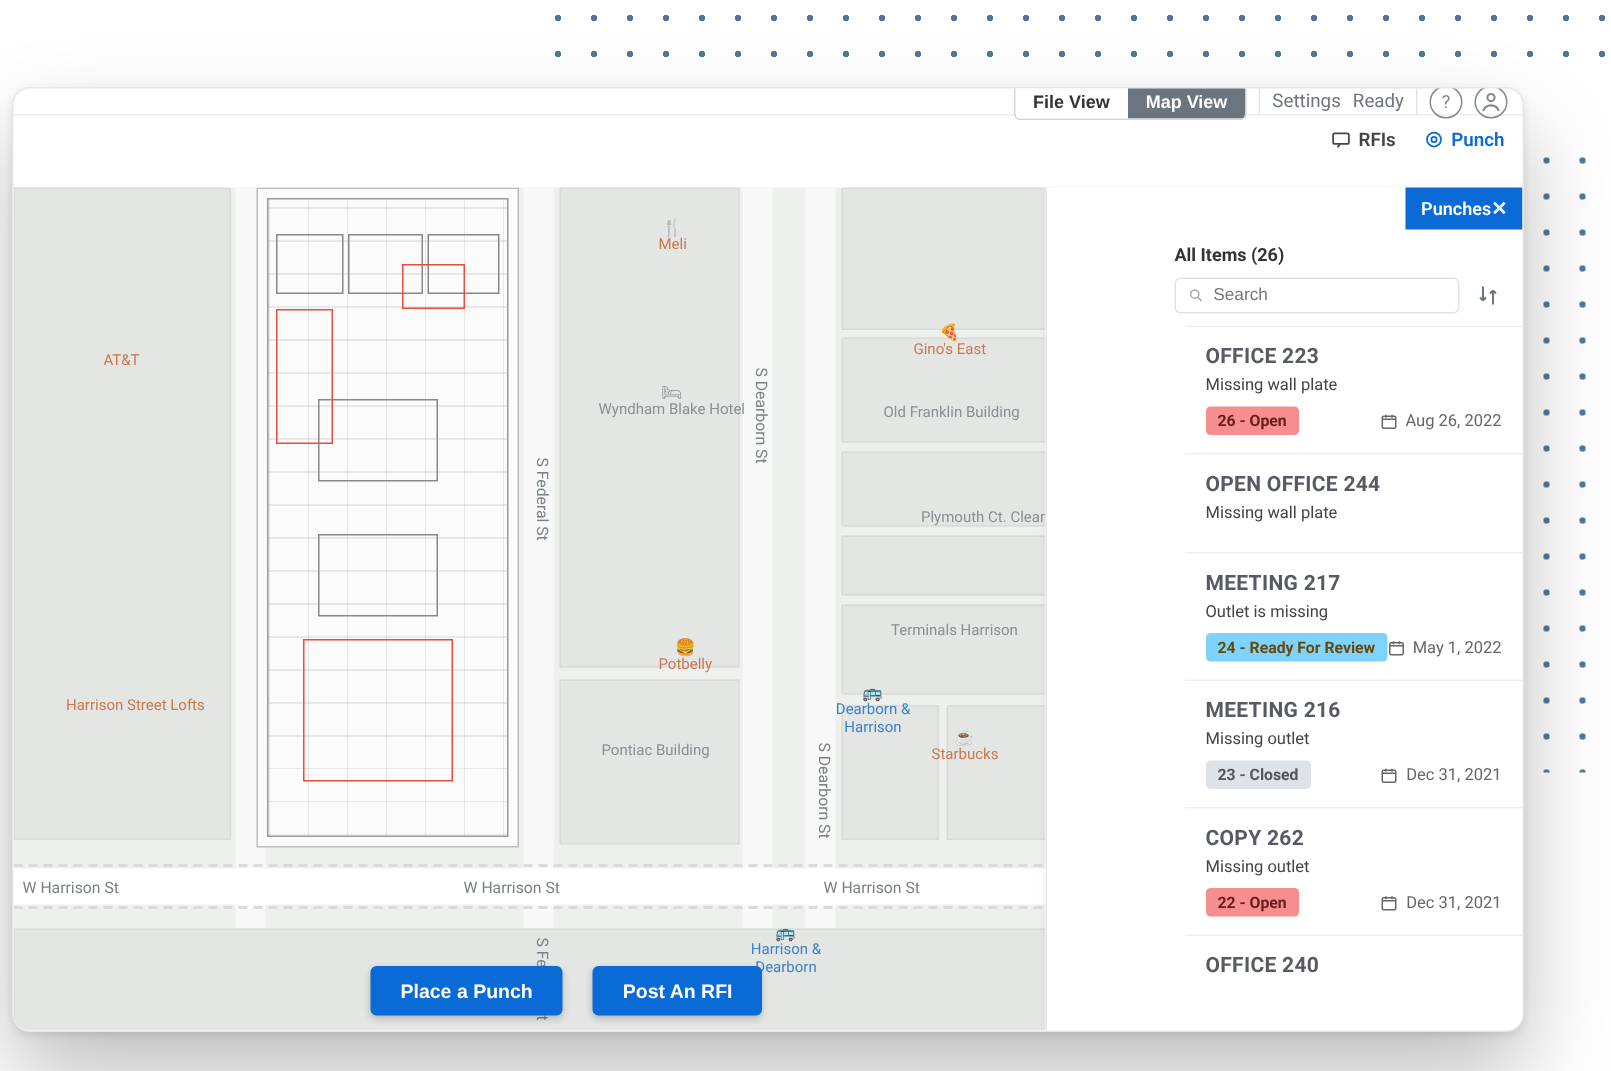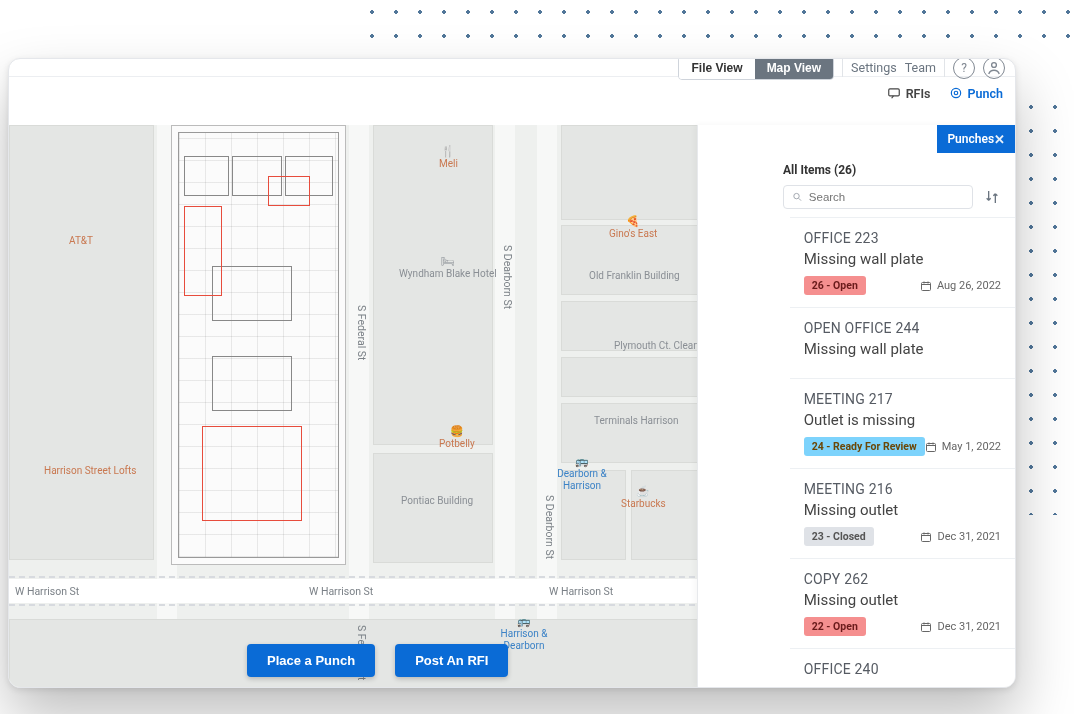--- a/index.html
+++ b/index.html
@@ -62,22 +62,22 @@
   .panel-header .x { cursor: pointer; font-size: 13px; opacity: .9; }
   .panel-sub { padding: 10px 12px 8px; }
   .panel-sub-title { font-size: 12px; font-weight: 700; color: #333; margin-bottom: 8px; }
   .search-row { display: flex; gap: 8px; align-items: center; }
   .searchbox { flex: 1; display: flex; align-items: center; gap: 6px; border: 1px solid #dfe2e7; border-radius: 4px; padding: 5px 8px; }
   .searchbox input { border: none; outline: none; font-size: 11.5px; width: 100%; color: #333; background: transparent; }
   .sortbtn { width: 22px; height: 22px; display: flex; align-items: center; justify-content: center; cursor: pointer; color: #6b7580; }
 
   .list { overflow-y: auto; flex: 1; }
   .item { padding: 12px 14px; border-top: 1px solid #edf0f3; }
-  .item-title { font-size: 14px; font-weight: 400; color: #565b63; letter-spacing: .2px; }
-  .item-desc { font-size: 15px; color: #444; margin: 4px 0 8px; }
+  .item-title { font-size: 14px; font-weight: 700; color: #565b63; letter-spacing: .2px; }
+  .item-desc { font-size: 11px; color: #444; margin: 4px 0 8px; }
   .item-row { display: flex; justify-content: space-between; align-items: center; }
   .badge { font-size: 10.5px; font-weight: 700; padding: 3px 8px; border-radius: 3px; display: inline-block; }
   .badge-open { background: #f58f8f; color: #6a1b1b; }
   .badge-review { background: #7dd3fc; color: #6b4707; }
   .badge-closed { background: #dfe2e7; color: #555; }
   .item-date { display: inline-flex; align-items: center; gap: 5px; font-size: 11px; color: #666; }
   .item-date.overdue { color: #d93a3a; }
   .item-date svg { width: 12px; height: 12px; }
 
   
@@ -92,21 +92,21 @@
 
 <div class="window">
 
   <div class="topbar">
     <div class="view-toggle">
       <button>File View</button>
       <button class="active">Map View</button>
     </div>
     <span class="topbar-divider"></span>
     <span class="toplink">Settings</span>
-    <span class="toplink">Team</span>
+    <span class="toplink">Ready</span>
     <span class="topbar-divider"></span>
     <span class="iconbtn">?</span>
     <span class="iconbtn account">
       <svg viewBox="0 0 24 24" fill="none" stroke="#808892" stroke-width="1.8">
           <circle cx="12" cy="8" r="3.2"></circle>
           <path d="M5 20c1.5-4 5-5 7-5s5.5 1 7 5"></path>
         </svg>
     </span>
   </div>
 

